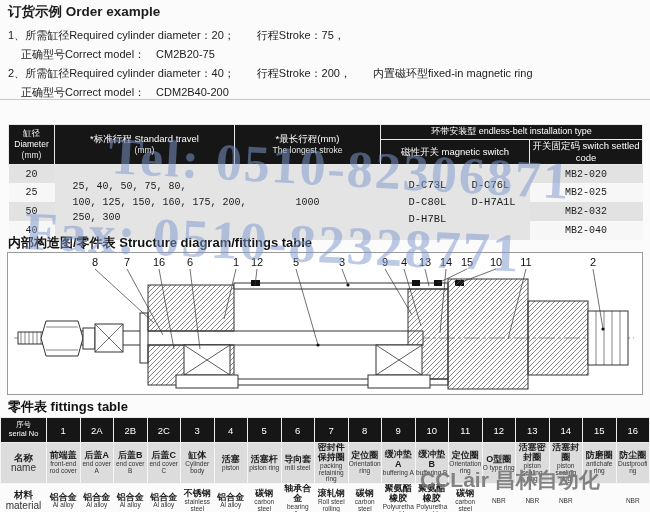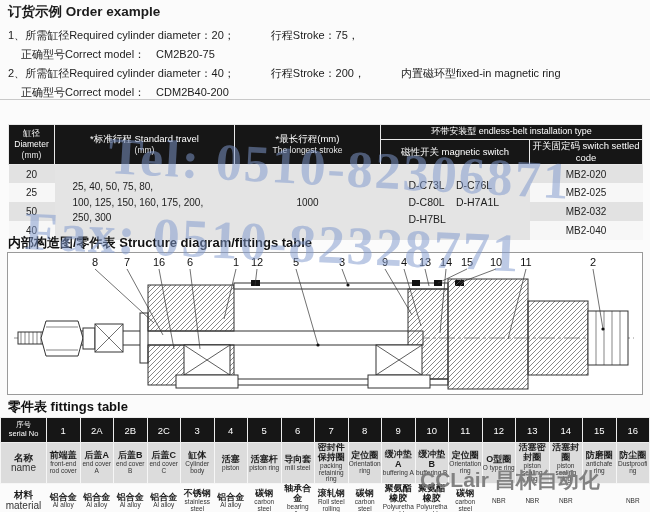--- a/index.html
+++ b/index.html
@@ -10,31 +10,31 @@
       color:rgba(128,154,206,0.52);white-space:nowrap;z-index:40;pointer-events:none;letter-spacing:2px;}
   .wm-tel{left:110px;top:126px;font-size:52px;transform:rotate(3.2deg);transform-origin:left top;}
   .wm-fax{left:26px;top:200px;font-size:54px;transform:rotate(2.6deg);transform-origin:left top;}
   .wm-brand{position:absolute;left:420px;top:466px;font-size:21px;font-weight:bold;color:rgba(120,120,120,0.92);
       z-index:41;pointer-events:none;white-space:nowrap;}
   
   .sec-title{position:absolute;left:8px;font-size:13px;font-weight:bold;color:#111;}
   
   .order{position:absolute;left:8px;top:3px;width:634px;font-size:11px;}
   .order h1{margin:0 0 7px 0;font-size:13.5px;font-weight:bold;}
-  .order-line{display:flex;gap:36px;margin-top:3px;line-height:1.45;}
+  .order-line{display:flex;gap:22px;margin-top:3px;line-height:1.45;}
   .order-line .pre{white-space:nowrap;}
   .order-line.indent{margin-left:13px;gap:11px;}
   
   .rule{position:absolute;left:0;width:650px;border-top:1px solid #c9c9c9;}
   .ttable{position:absolute;left:8px;top:124px;width:634px;border-collapse:collapse;table-layout:fixed;font-size:10px;}
   .ttable th{background:#161616;color:#fff;font-weight:normal;border:1px solid #e9e9e9;padding:0;line-height:1.25;}
   .ttable thead .l1{font-size:9.5px;}
   .ttable thead .l2{font-size:8.5px;color:#e8e8e8;}
   .ttable td{padding:0 2px;text-align:center;border:0;}
-  .ttable tbody tr{height:19px;}
+  .ttable tbody tr{height:19px;font-family:Liberation Mono, monospace;}
   .td-dia,.td-code{font-size:10px;color:#222;}
   tr.stripe .td-dia,tr.stripe .td-code{background:#e2e2e2;}
   tr.plain .td-dia,tr.plain .td-code{background:#f7f7f7;}
   .travel-cell{background:#e4e4e4;text-align:left !important;padding-left:18px !important;font-size:10px;line-height:1.55;}
   .stroke-cell{background:#e4e4e4;font-size:10px;}
   .switch-cell{background:#e4e4e4;font-size:10.5px;line-height:1.6;}
   .switch-cell div, .travel-cell div{white-space:pre;}
   .switch-cell{padding-left:28px !important;text-align:left !important;}
   
   .diagram-box{position:absolute;left:7px;top:252px;width:634px;height:141px;border:1px solid #9a9a9a;background:#fff;}

